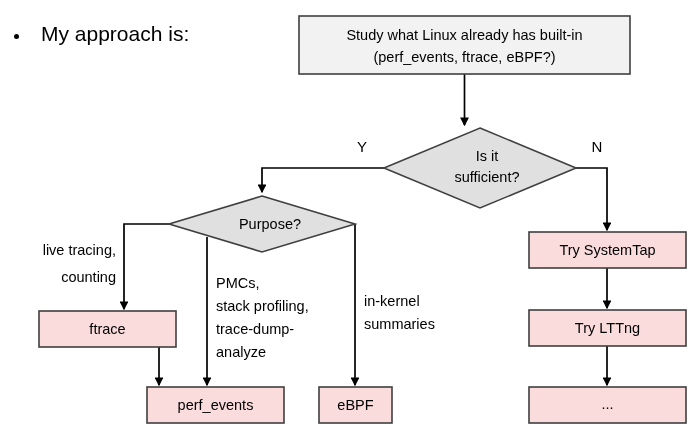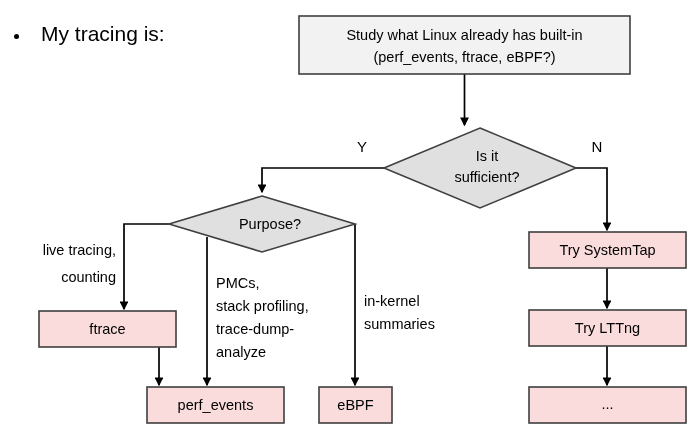--- a/index.html
+++ b/index.html
@@ -55,21 +55,21 @@
   .shape-stroke { stroke: #3f3f3f; stroke-width: 1.6px; }
   .conn { stroke: #000000; stroke-width: 1.7px; fill: none; }
 </style>
 </head>
 <body>
 
 <div id="slide">
 
   <div id="bullet-row">
     <div id="bullet-dot"></div>
-    <div id="bullet-text">My tracing is:</div>
+    <div id="bullet-text">My approach is:</div>
   </div>
 
   <svg id="flow" viewBox="0 0 700 442">
     <defs>
       <marker id="arrow" viewBox="0 0 10 10" refX="8.5" refY="5" markerWidth="5.2" markerHeight="5.2" orient="auto-start-reverse">
         <path d="M 0 0 L 10 5 L 0 10 z" fill="#000000"></path>
       </marker>
     </defs>
 
     <path class="conn" d="M 464.5 74 L 464.5 125" marker-end="url(#arrow)"></path>

